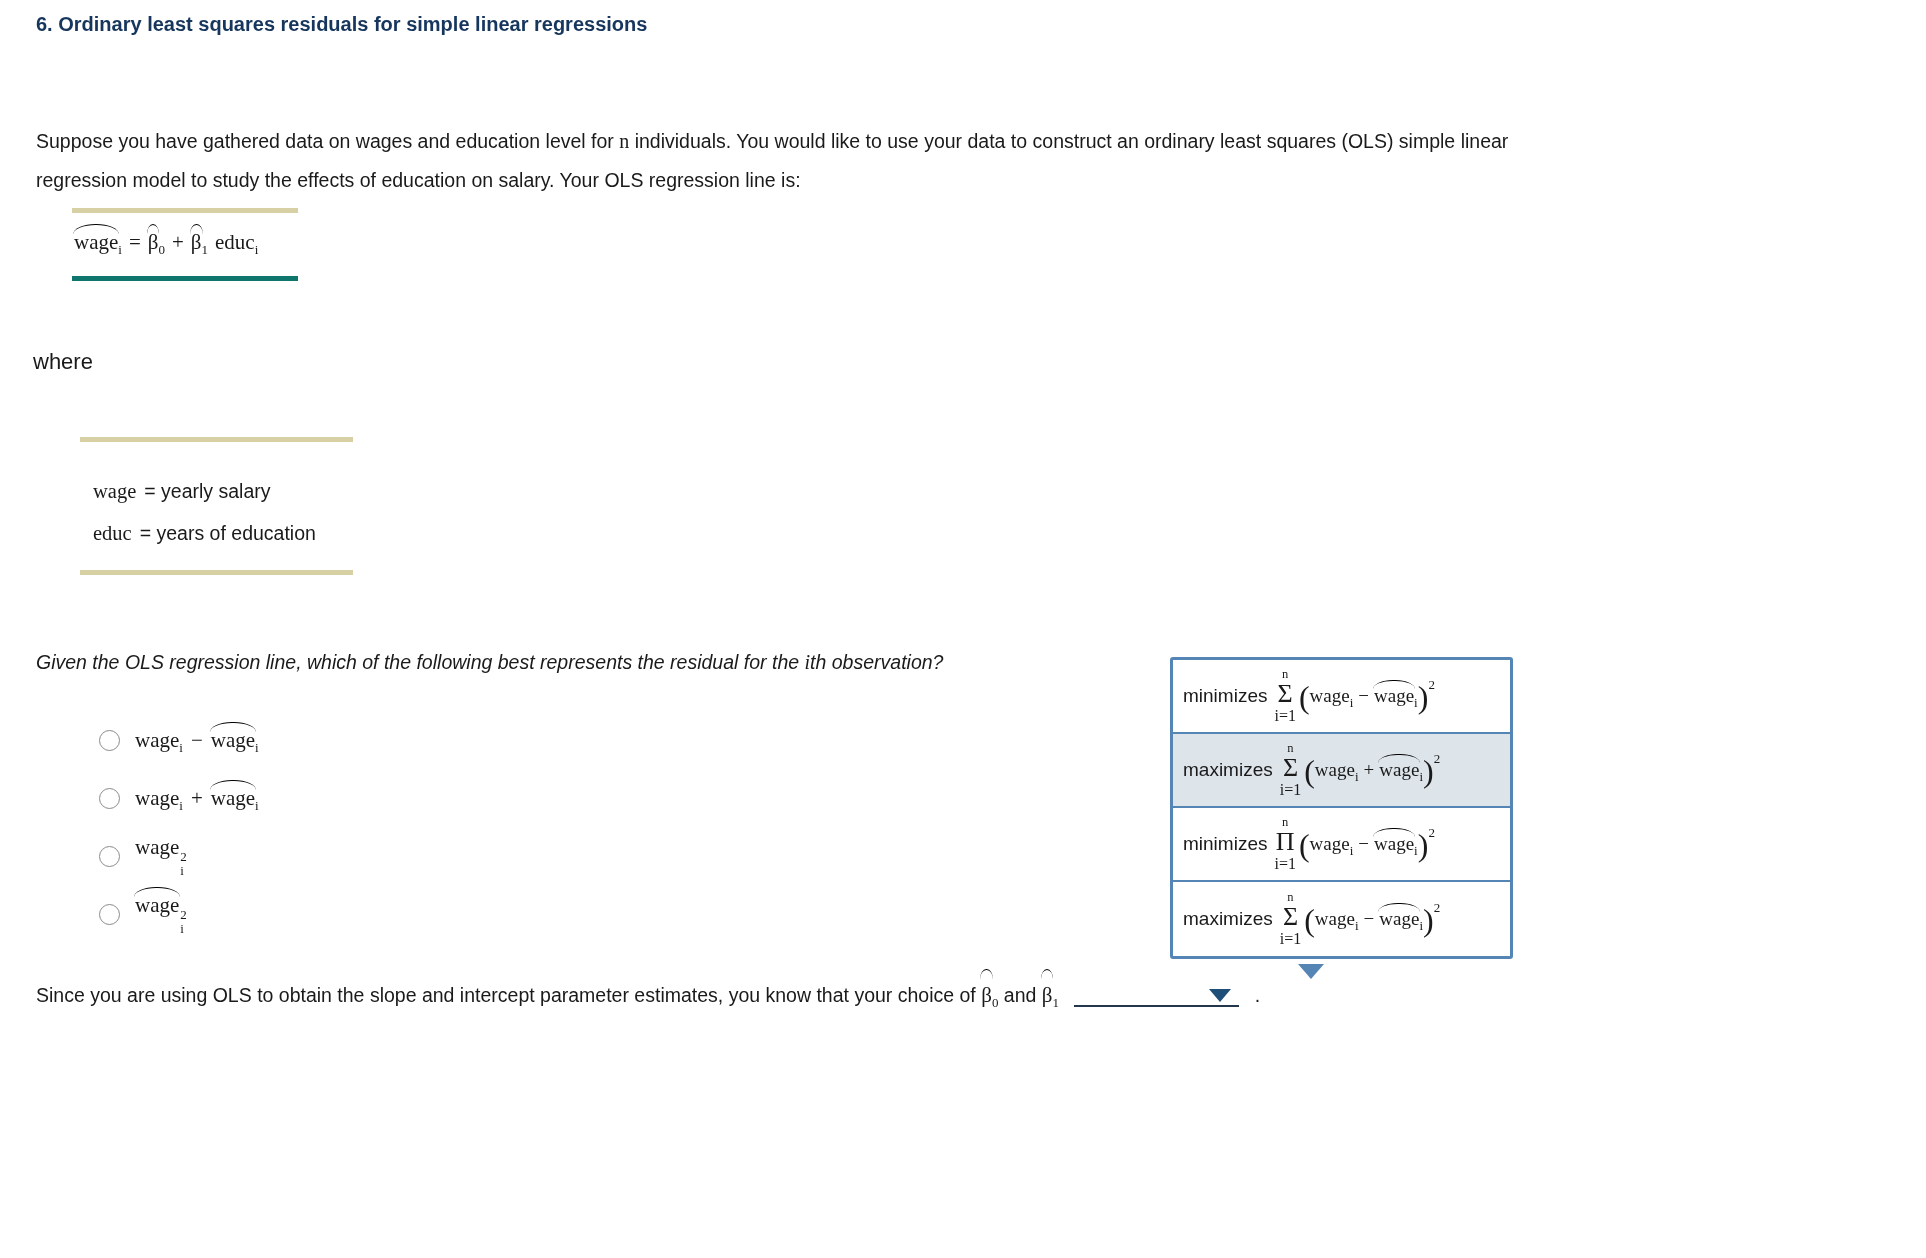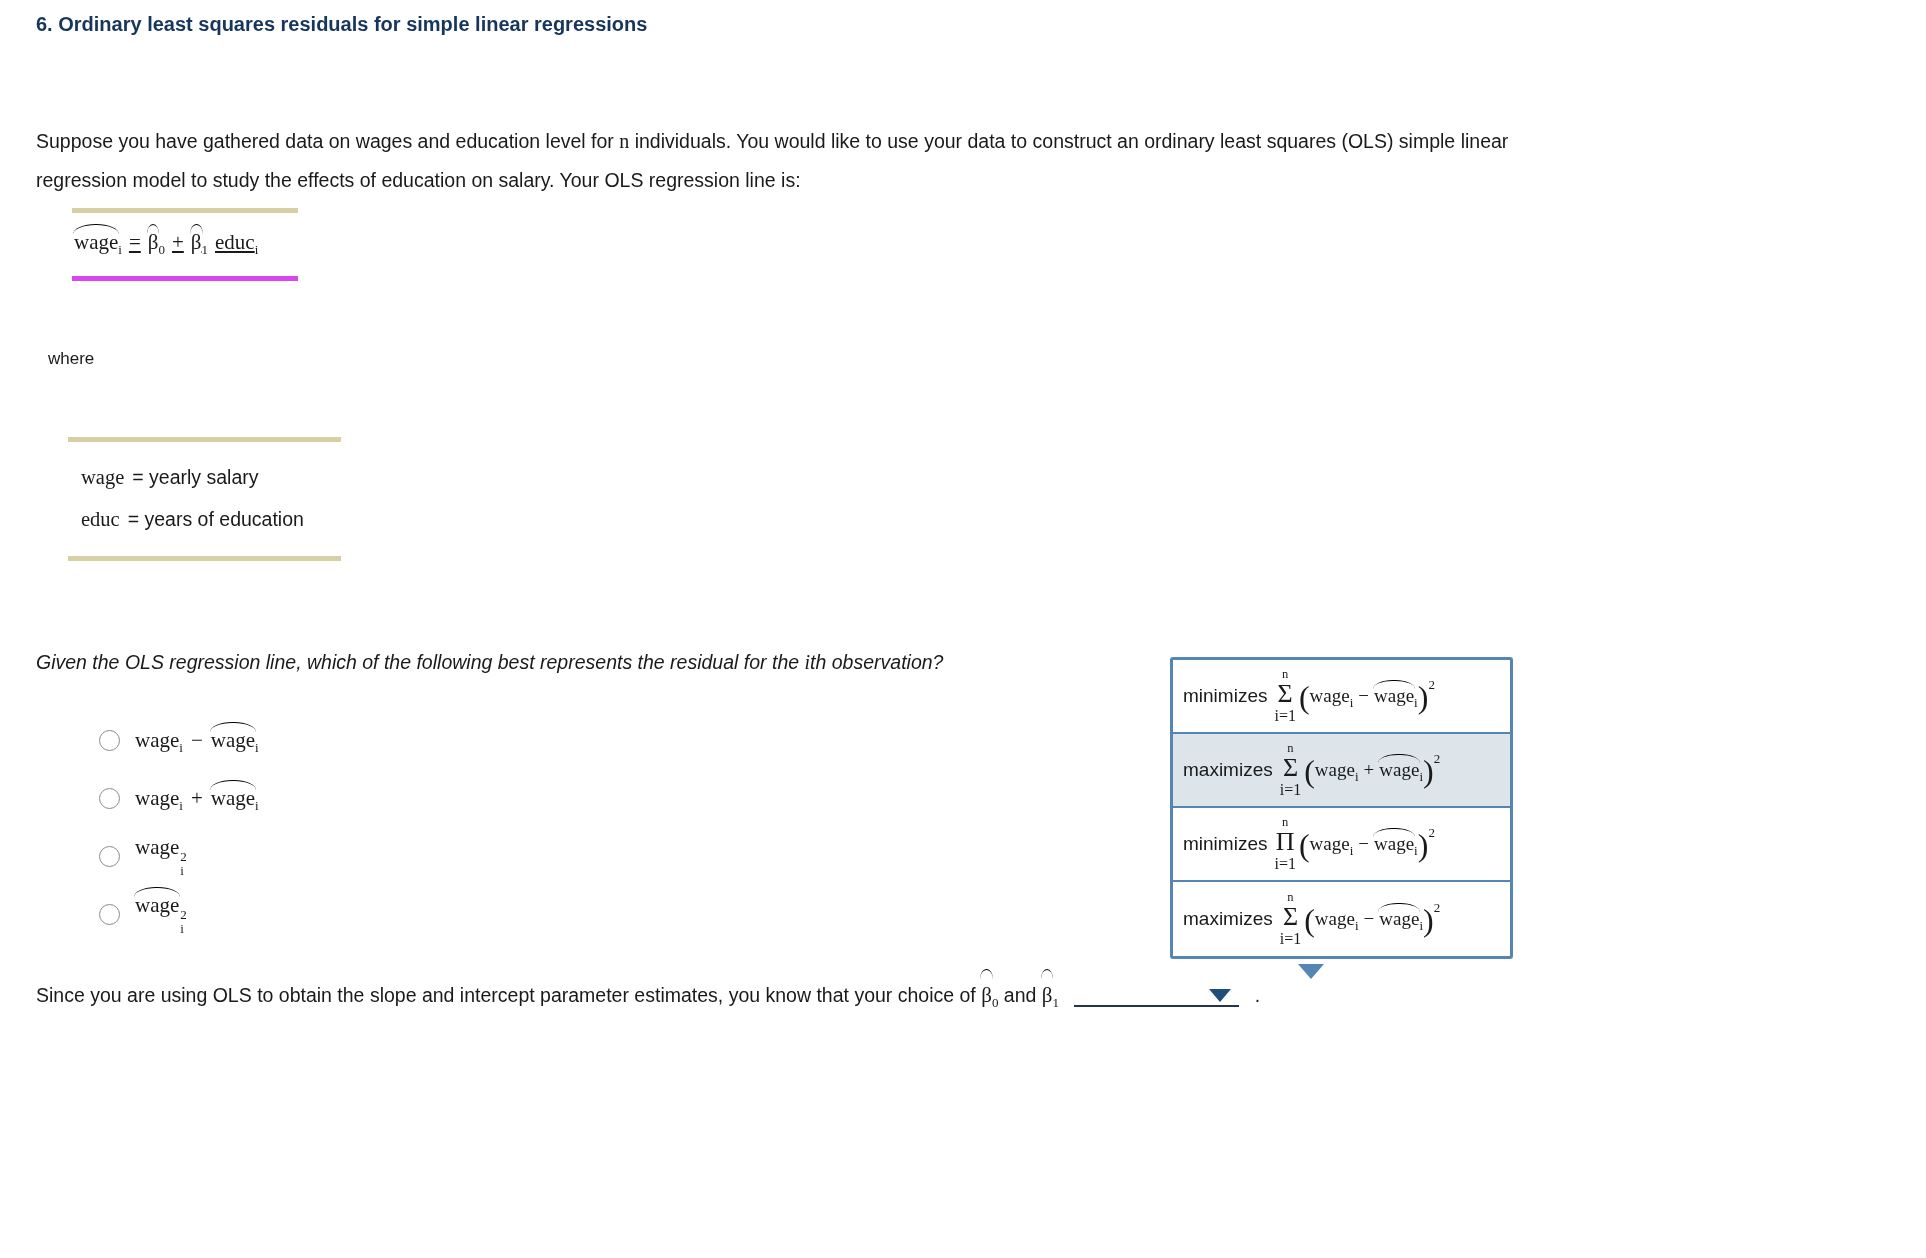--- a/index.html
+++ b/index.html
@@ -23,31 +23,31 @@
 
   .supsub { display:inline-flex; flex-direction:column; line-height:1.05; font-size:13px;
             font-family:"Liberation Serif","DejaVu Serif",serif; vertical-align:-7px; margin-left:1px; }
 
   .page-title { position:absolute; left:36px; top:13px; font-size:20px; font-weight:700; color:#17365d; }
 
   .intro { position:absolute; left:36px; top:78px; width:1504px; font-size:19.5px; line-height:39px;margin-top:44px; }
   .mathvar { font-family:"Liberation Serif","DejaVu Serif",serif; font-size:20px; }
 
   .formula-box { position:absolute; left:72px; top:208px; width:226px;
-                 border-top:5px solid #d6d0a4; border-bottom:5px solid #d946ef;
-                 padding:17px 0 21px 2px;text-decoration:underline; }
+                 border-top:5px solid #d6d0a4; border-bottom:5px solid #0f766e;
+                 padding:17px 0 21px 2px; }
   .formula { font-family:"Liberation Serif","DejaVu Serif",serif; font-size:21px; white-space:nowrap; }
   .eqop, .plusop { margin:0 7px; }
   .rhs-term { margin-left:7px; }
 
-  .where-label { position:absolute; left:48px; top:349px; font-size:17px; }
-
-  .defs-box { position:absolute; left:68px; top:437px; width:273px;
+  .where-label { position:absolute; left:33px; top:349px; font-size:22px; }
+
+  .defs-box { position:absolute; left:80px; top:437px; width:273px;
               border-top:5px solid #d6d0a4; border-bottom:5px solid #d6d0a4;
-              padding:14px 0 16px 13px; }
+              padding:28px 0 16px 13px; }
   .def-row { font-size:19.5px; line-height:42px; white-space:nowrap; }
   .def-term { font-family:"Liberation Serif","DejaVu Serif",serif; font-size:20.5px; }
   .def-rest { margin-left:8px; }
 
   .question { position:absolute; left:36px; top:651px; font-size:19.5px; width:1110px;font-style:italic; }
 
   .options { position:absolute; left:99px; top:711px; }
   .option-row { display:flex; align-items:center; height:58px; cursor:pointer; }
   .radio { width:21px; height:21px; border:1.6px solid #8b8b8b; border-radius:50%; background:#fff;
            margin-right:15px; flex:none; }

